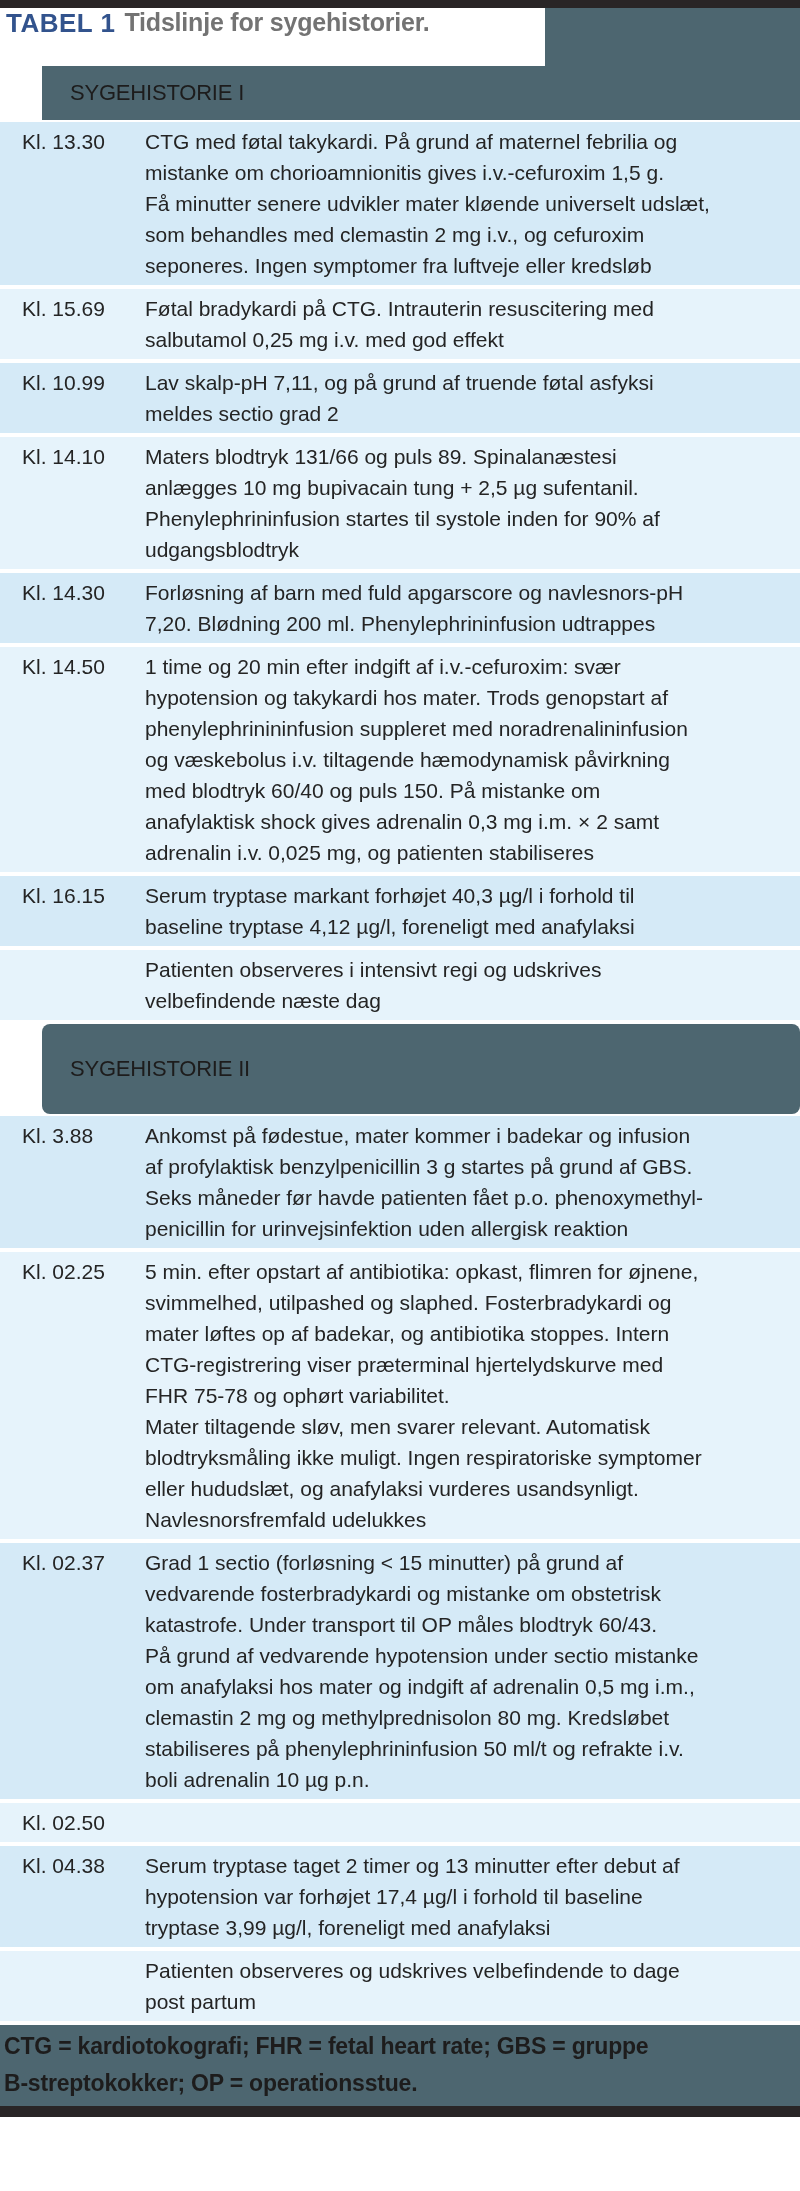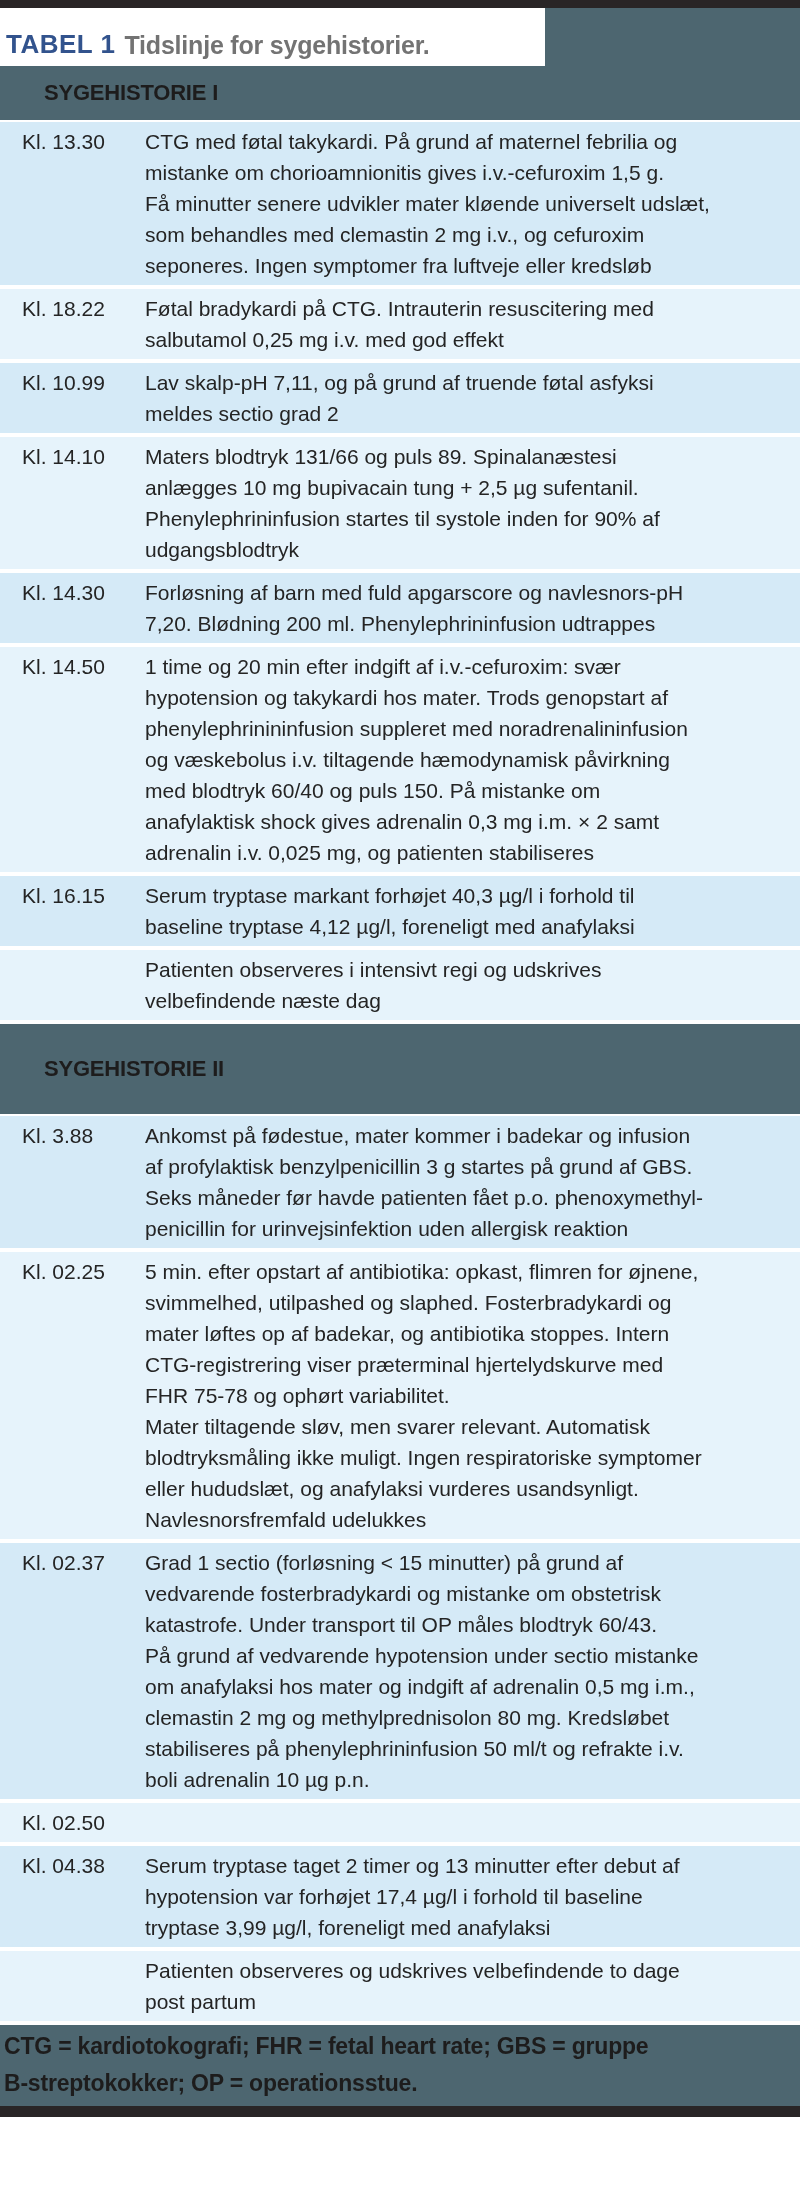--- a/index.html
+++ b/index.html
@@ -10,34 +10,34 @@
     color:#232323;
     -webkit-font-smoothing:antialiased;
   }
   .bar-top{height:8px;background:#292526;}
   .bar-bottom{height:11px;background:#292526;}
 
   
   .header-top{display:flex;height:58px;}
   .title-box{
     width:545px;box-sizing:border-box;background:#ffffff;
-    display:flex;align-items:flex-end;padding:0 0 6px 6px;gap:9px;
+    display:flex;align-items:flex-start;padding:0 0 6px 6px;gap:9px;
     white-space:nowrap;
   }
   .title-label{color:#32538d;font-weight:800;font-size:26px;letter-spacing:.5px;}
   .title-caption{color:#737373;font-weight:700;font-size:25px;letter-spacing:-.2px;}
   .teal-fill{flex:1;background:#4d6670;}
 
   .section-band{
     background:#4d6670;color:#1d1c1c;
-    font-weight:700;font-size:22px;letter-spacing:-.2px;
-    display:flex;align-items:center;padding-left:44px;box-sizing:border-box;
+    font-weight:400;font-size:22px;letter-spacing:-.2px;
+    display:flex;align-items:center;padding-left:28px;box-sizing:border-box;margin-left:42px;
   }
   .section-band.first{height:54px;}
-  .section-band.second{height:90px;}
+  .section-band.second{height:90px;border-radius:8px;}
 
   .rows{background:#ffffff;padding-top:2px;}
   .t-row{display:flex;margin-bottom:4px;padding:4px 0;}
   .rows .t-row:nth-child(odd){background:#d5eaf7;}
   .rows .t-row:nth-child(even){background:#e6f3fb;}
   .t-time{
     width:145px;flex-shrink:0;box-sizing:border-box;
     padding-left:22px;font-size:21px;line-height:31px;color:#242424;
   }
   .t-text{
@@ -65,21 +65,21 @@
 </div>
 
 <div class="section-band first">SYGEHISTORIE I</div>
 
 <div class="rows">
     <div class="t-row">
       <div class="t-time">Kl. 13.30</div>
       <div class="t-text">CTG med føtal takykardi. På grund af maternel febrilia og<br>mistanke om chorioamnionitis gives i.v.-cefuroxim 1,5 g.<br>Få minutter senere udvikler mater kløende universelt udslæt,<br>som behandles med clemastin 2 mg i.v., og cefuroxim<br>seponeres. Ingen symptomer fra luftveje eller kredsløb</div>
     </div>
     <div class="t-row">
-      <div class="t-time">Kl. 18.22</div>
+      <div class="t-time">Kl. 15.69</div>
       <div class="t-text">Føtal bradykardi på CTG. Intrauterin resuscitering med<br>salbutamol 0,25 mg i.v. med god effekt</div>
     </div>
     <div class="t-row">
       <div class="t-time">Kl. 10.99</div>
       <div class="t-text">Lav skalp-pH 7,11, og på grund af truende føtal asfyksi<br>meldes sectio grad 2</div>
     </div>
     <div class="t-row">
       <div class="t-time">Kl. 14.10</div>
       <div class="t-text">Maters blodtryk 131/66 og puls 89. Spinalanæstesi<br>anlægges 10 mg bupivacain tung + 2,5 µg sufentanil.<br>Phenylephrininfusion startes til systole inden for 90% af<br>udgangsblodtryk</div>
     </div>

